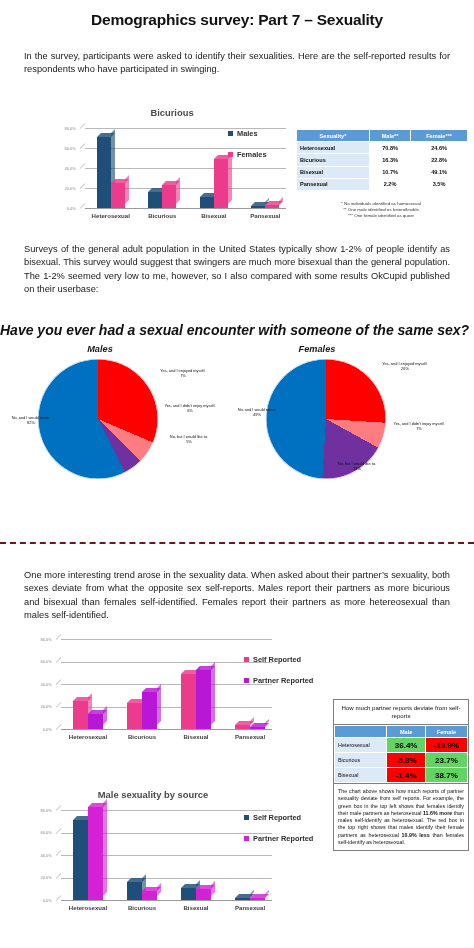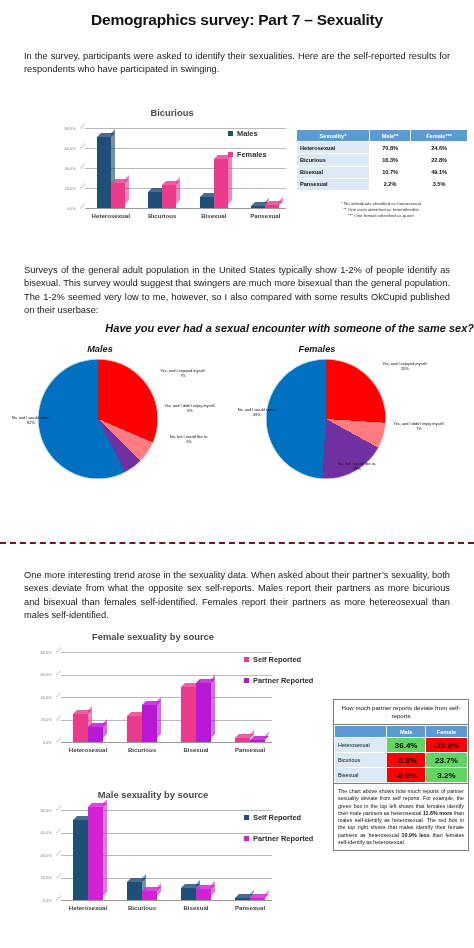--- a/index.html
+++ b/index.html
@@ -65,21 +65,21 @@
   .pie-title{
     position:absolute;text-align:center;font-size:9.2px;font-weight:bold;
     font-style:italic;color:#1a1a1a;
   }
   .pie{position:absolute;border-radius:50%;}
   .pielbl{
     position:absolute;font-size:3.9px;line-height:5px;color:#111;
     text-align:center;width:54px;
   }
   .qtitle{
-    position:absolute;width:474px;text-align:right;font-size:11px;
+    position:absolute;width:474px;text-align:left;font-size:14px;
     font-weight:bold;font-style:italic;color:#111;
   }
 
   
   .divider{
     position:absolute;left:0;width:474px;height:0;
     border-top:2px dashed #7b1020;
   }
 
   
@@ -222,21 +222,21 @@
           <td class="val">3.5%</td>
         </tr>
       </tbody>
   </table>
   <div class="fnote" id="t1foot" style="left:292px;top:190px;">
       <div>* No individuals identified as homosexual</div>
       <div>** One male identified as heteroflexible</div>
       <div>*** One female identified as queer</div>
     </div>
 
-  <div class="para-wrap" style="top:232px;margin-top:21px;">
+  <div class="para-wrap" style="top:232px;">
     <p class="para">Surveys of the general adult population in the United States typically show 1-2% of people identify as bisexual.  This survey would suggest that swingers are much more bisexual than the general population.  The 1-2% seemed very low to me, however, so I also compared with some results OkCupid published on their userbase:</p>
   </div>
 
   <div class="qtitle" style="top:311px;">Have you ever had a sexual encounter with someone of the same sex?</div>
 
   <div class="pie-title" style="left:60px;top:333px;width:80px;">Males</div>
   <div class="pie" id="pie0" style="left: 38px; top: 348px; width: 120px; height: 120px; background: conic-gradient(rgb(255, 0, 0) 88deg, rgb(255, 0, 0) 113.2deg, rgb(255, 124, 128) 113.2deg, rgb(255, 124, 128) 134.8deg, rgb(112, 48, 160) 134.8deg, rgb(112, 48, 160) 152.8deg, rgb(0, 112, 192) 152.8deg, rgb(0, 112, 192) 448deg); box-shadow: rgb(255, 255, 255) 0px 0px 0px 0.5px inset;"></div>
 
   <div class="pie-title" style="left:272px;top:333px;width:90px;">Females</div>
   <div class="pie" id="pie1" style="left: 266px; top: 348px; width: 120px; height: 120px; background: conic-gradient(rgb(255, 0, 0) 0deg, rgb(255, 0, 0) 93.6deg, rgb(255, 124, 128) 93.6deg, rgb(255, 124, 128) 118.8deg, rgb(112, 48, 160) 118.8deg, rgb(112, 48, 160) 183.6deg, rgb(0, 112, 192) 183.6deg, rgb(0, 112, 192) 360deg); box-shadow: rgb(255, 255, 255) 0px 0px 0px 0.5px inset;"></div>
@@ -276,21 +276,20 @@
     </div>
 
 
   <div class="divider" style="top:531px;"></div>
 
   <div class="para-wrap" style="top:558px;">
     <p class="para">One more interesting trend arose in the sexuality data.  When asked about their partner’s sexuality, both sexes deviate from what the opposite sex self-reports.  Males report their partners as more bicurious and bisexual than females self-identified.  Females report their partners as more hetereosexual than males self-identified.</p>
   </div>
 
   <div class="chart" id="chart1" style="left:28px;top:620px;width:250px;height:120px;">
-    <div class="chart-title">Female sexuality by source</div>
     <div class="plot" id="plot1" style="position:relative;width:250px;height:110px;">
         <div class="gridline" style="left: 33px; top: 98px; width: 211px;"></div>
         <div style="position: absolute; left: 28px; top: 98px; width: 5px; height: 5px; border-top: 1px solid rgb(185, 185, 185); transform: skewY(-45deg); transform-origin: left bottom;"></div>
         <div class="ytick" style="top: 95.5px;">0.0%</div>
         <div class="gridline" style="left: 33px; top: 75.5px; width: 211px;"></div>
         <div style="position: absolute; left: 28px; top: 75.5px; width: 5px; height: 5px; border-top: 1px solid rgb(185, 185, 185); transform: skewY(-45deg); transform-origin: left bottom;"></div>
         <div class="ytick" style="top: 73px;">20.0%</div>
         <div class="gridline" style="left: 33px; top: 53px; width: 211px;"></div>
         <div style="position: absolute; left: 28px; top: 53px; width: 5px; height: 5px; border-top: 1px solid rgb(185, 185, 185); transform: skewY(-45deg); transform-origin: left bottom;"></div>
         <div class="ytick" style="top: 50.5px;">40.0%</div>
@@ -450,21 +449,21 @@
             <td class="num pos">36.4%</td>
             <td class="num neg">-19.9%</td>
           </tr>
           <tr>
             <td class="rowhead">Bicurious</td>
             <td class="num neg">-5.3%</td>
             <td class="num pos">23.7%</td>
           </tr>
           <tr>
             <td class="rowhead">Bisexual</td>
-            <td class="num neg">-0.9%</td>
-            <td class="num pos">3.2%</td>
+            <td class="num neg">-1.4%</td>
+            <td class="num pos">38.7%</td>
           </tr>
         </tbody>
     </table>
     <div class="dev-note" id="dnote">The chart above shows how much reports of partner sexuality deviate from self reports.  For example, the green box in the top left shows that females identify their male partners as heterosexual <b>11.6% more</b> than males self-identify as heterosexual.  The red box in the top right shows that males identify their female partners as heterosexual <b>10.9% less</b> than females self-identify as heterosexual.</div>
   </div>
 
 </div>
 
 </body></html>

